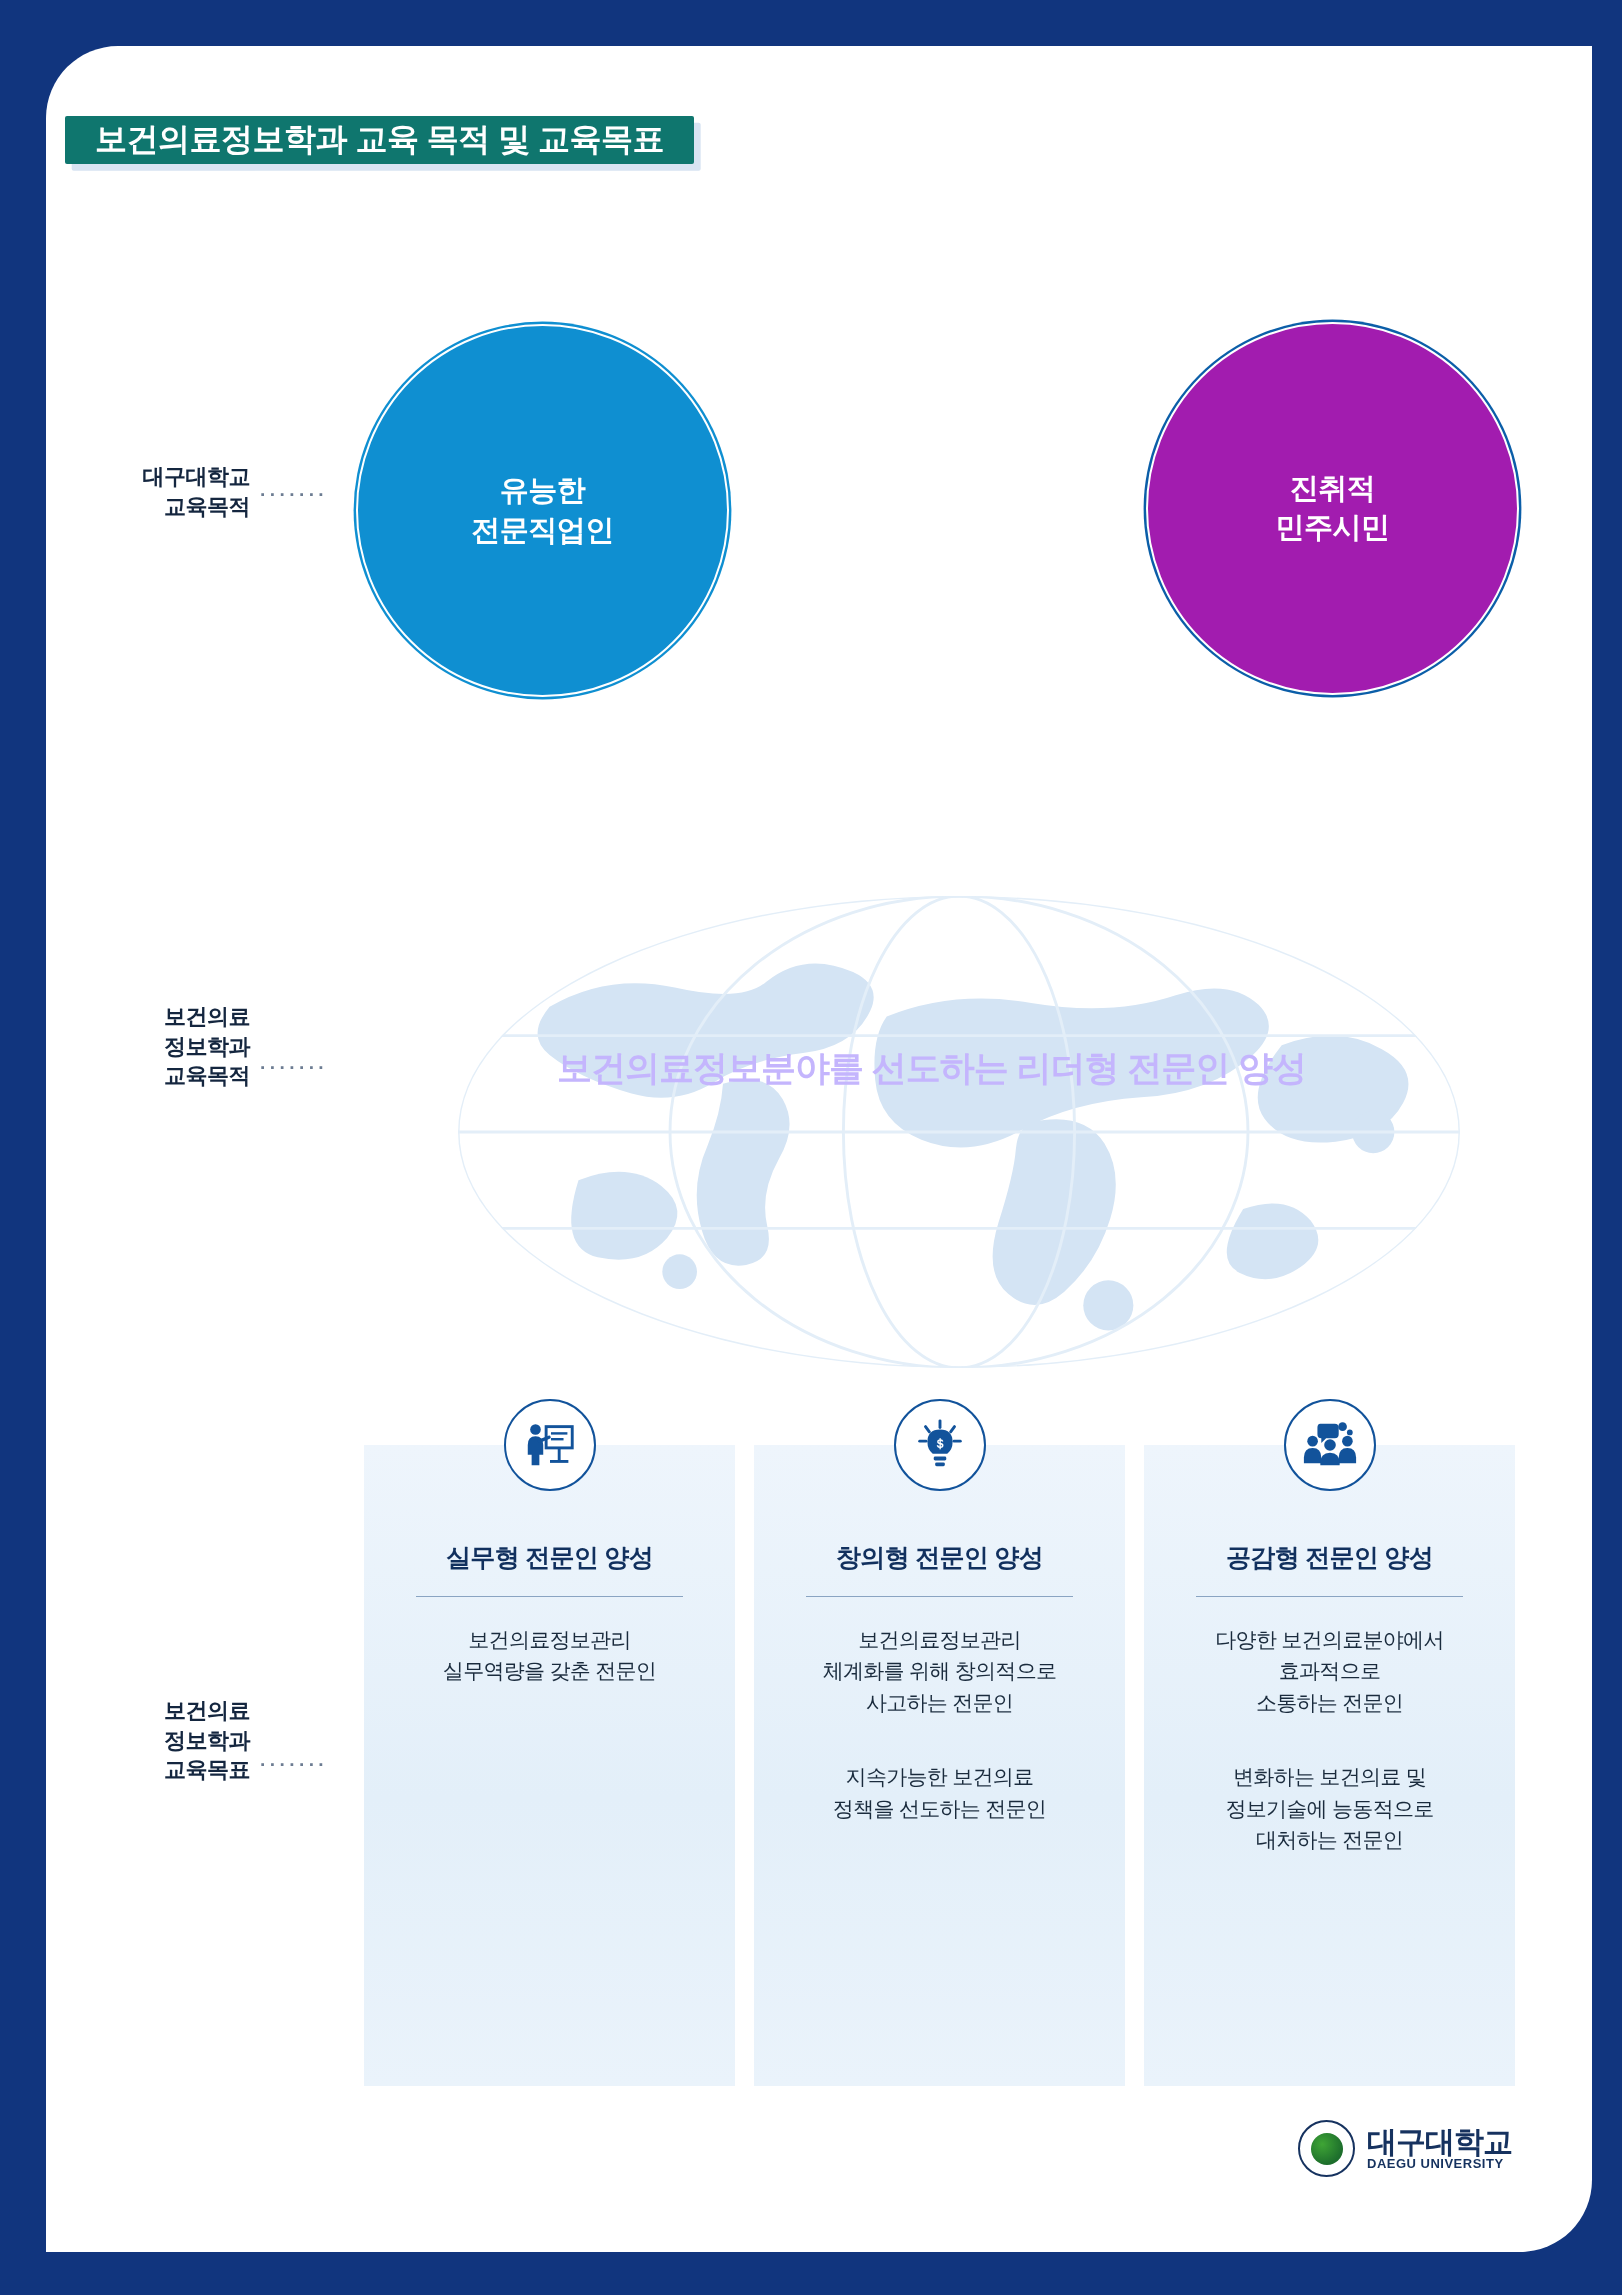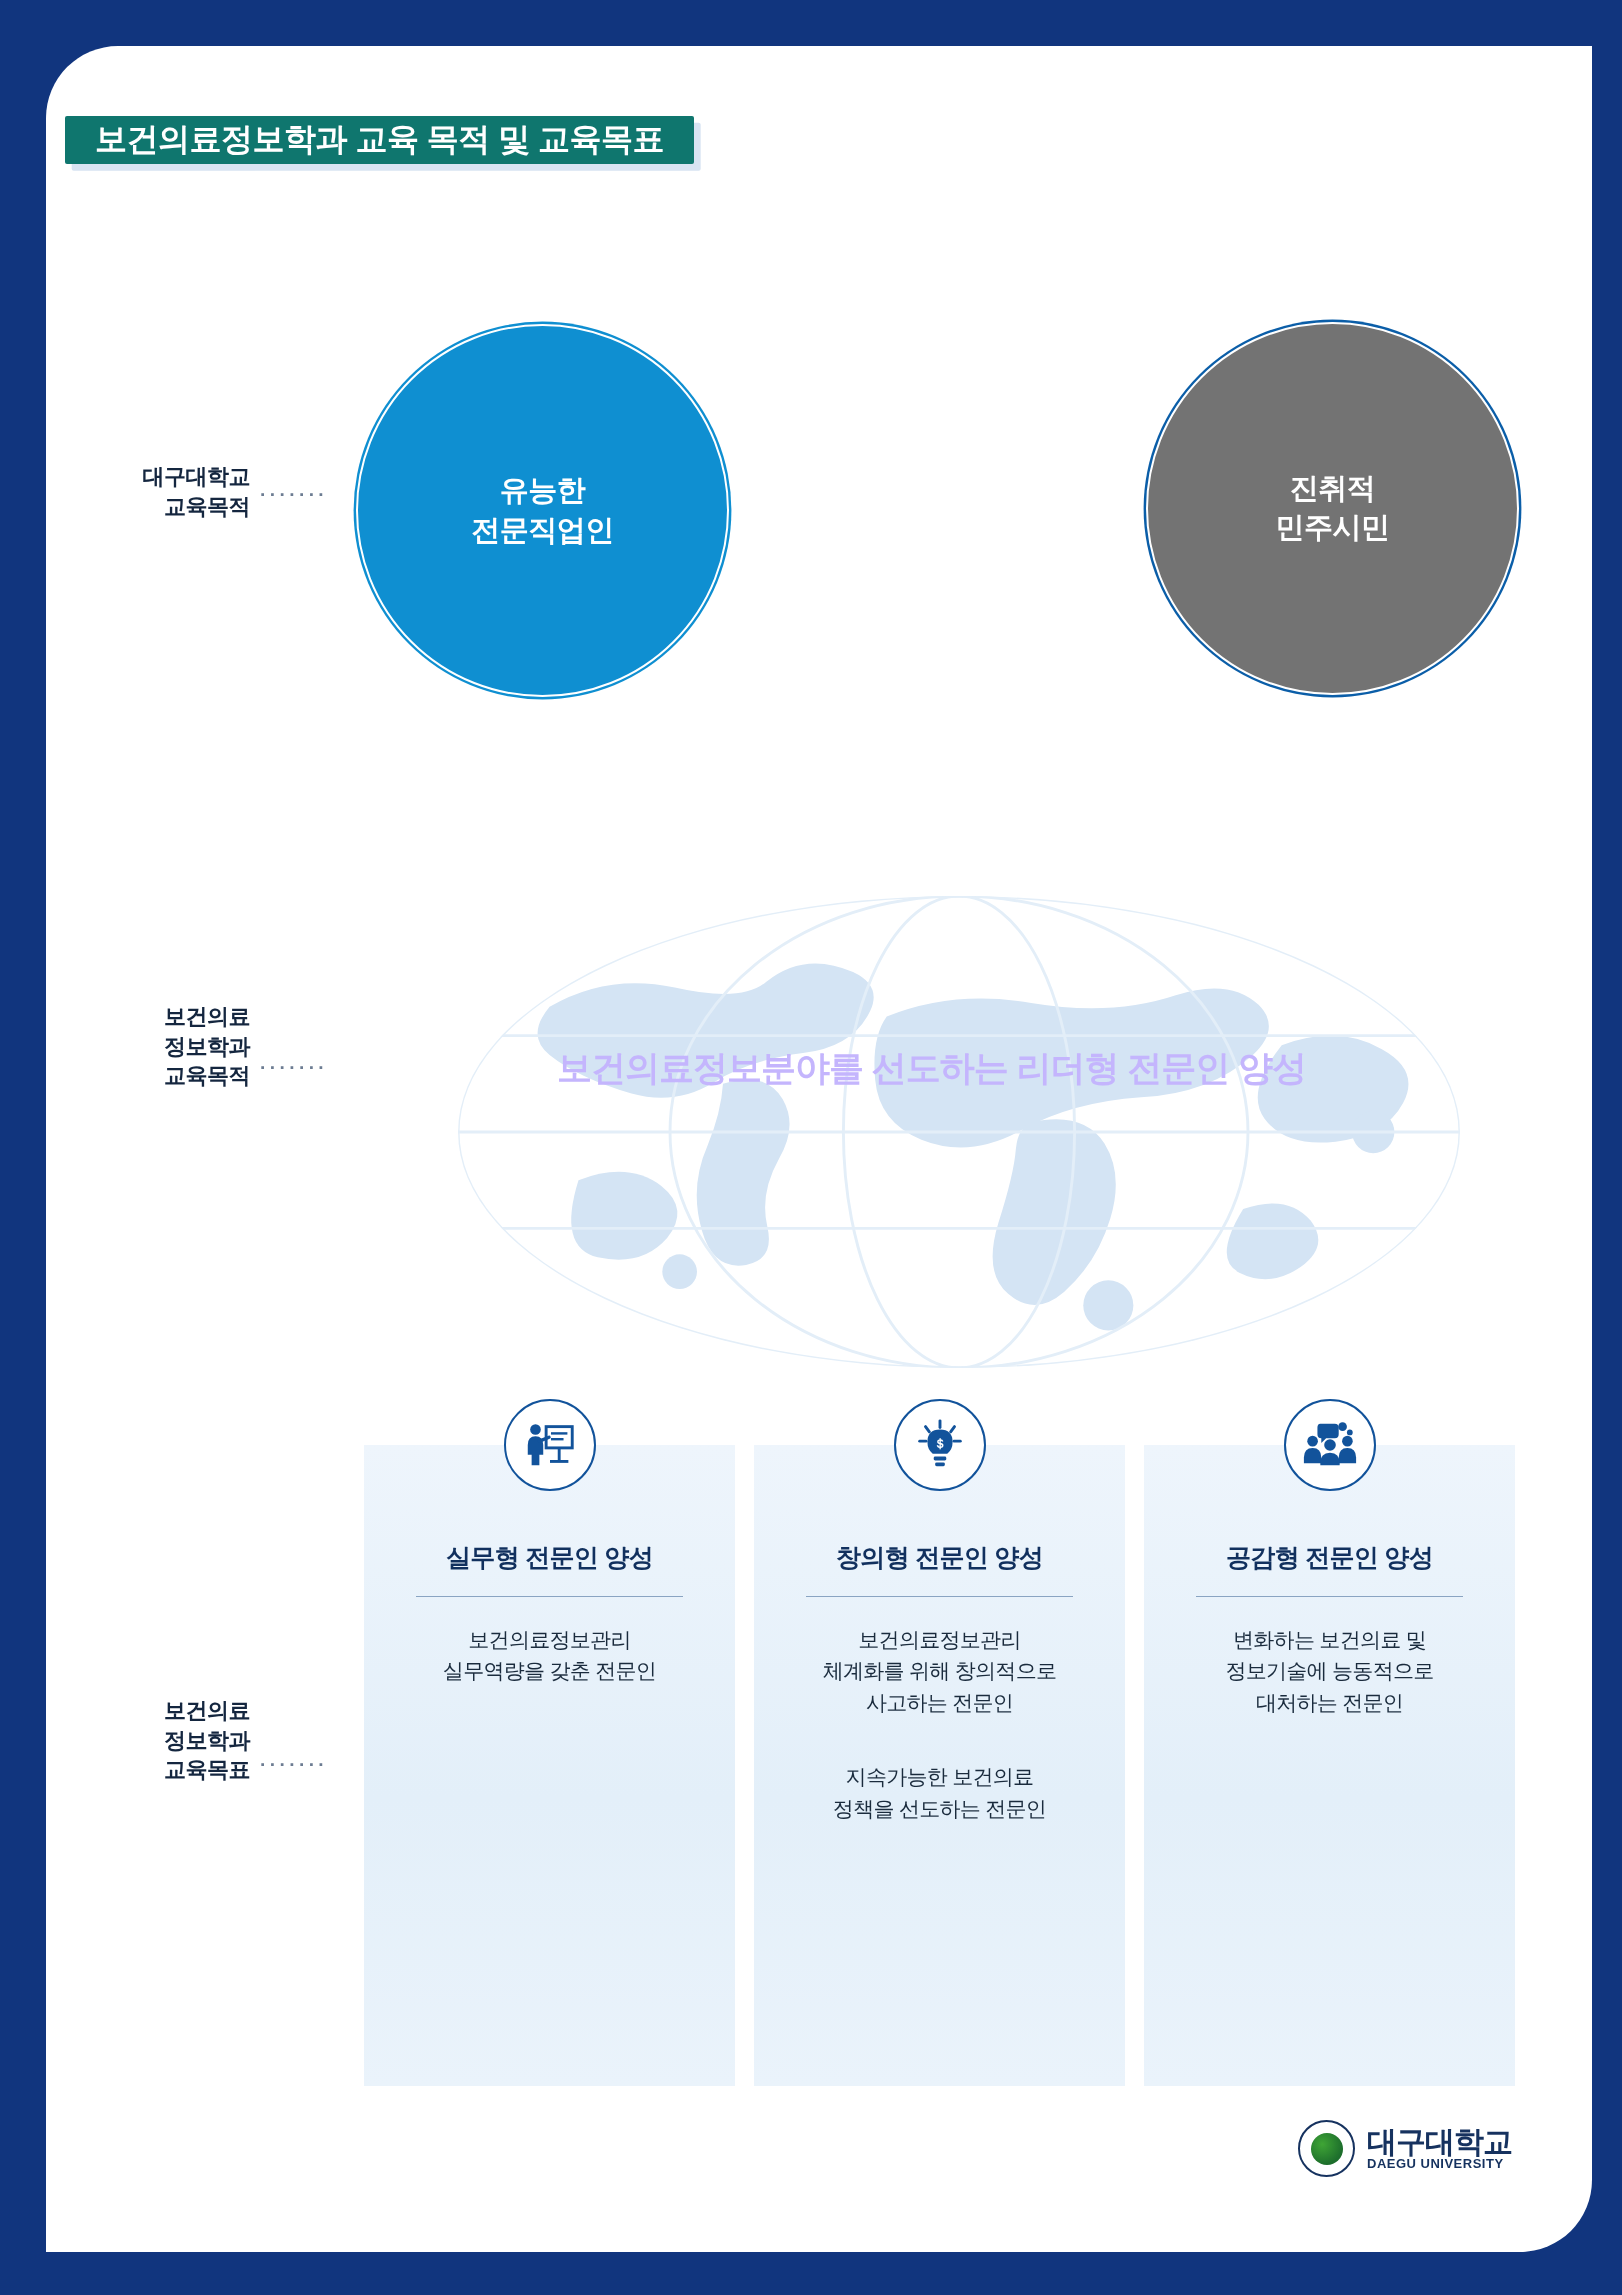--- a/index.html
+++ b/index.html
@@ -88,21 +88,21 @@
     color: #ffffff;
     font-size: 29px;
     font-weight: bold;
     line-height: 1.35;
     letter-spacing: -0.5px;
     box-sizing: border-box;
   }
   .circle .c-label { display: block; }
   #circle-0 { left: 0px;    top: 6px; background: #0f8fd1; border: 2.9px solid #ffffff; box-shadow: 0 0 0 2.4px #0f8fd1; }
   #circle-1 { left: 395px;  top: 3.9px; background: #79c2e8; border: 2.9px solid #ffffff; box-shadow: 0 0 0 2.4px #79c2e8; }
-  #circle-2 { left: 790px; top: 3.9px; background: #737373; border: 2.9px solid #ffffff; box-shadow: 0 0 0 2.4px #0b5ea8; }
+  #circle-2 { left: 790px; top: 3.9px; background: #a21caf; border: 2.9px solid #ffffff; box-shadow: 0 0 0 2.4px #0b5ea8; }
 
   
   #globe-wrap {
     position: absolute;
     left: 434px;
     top: 891px;
     width: 1050px;
     height: 482px;
     overflow: hidden;
   }
@@ -334,20 +334,23 @@
           <path d="M96 66 q18 0 18 20 v12 h-36 v-12 q0 -20 18 -20z" fill="#12539b"></path>
           <circle cx="60" cy="60" r="12" fill="#12539b"></circle>
           <path d="M60 76 q20 0 20 22 v4 h-40 v-4 q0 -22 20 -22z" fill="#12539b"></path>
           <path d="M40 16 h30 q8 0 8 8 v14 q0 8 -8 8 h-18 l-10 10 v-10 q-8 0 -8 -8 v-14 q0 -8 6 -8z" fill="#12539b"></path>
           <circle cx="86" cy="22" r="9" fill="#12539b"></circle>
           <circle cx="101" cy="34" r="6" fill="#12539b"></circle>
         </svg>
       </div>
       <div class="card-title">공감형 전문인 양성</div>
       <div class="card-rule"></div>
+      <div class="card-body" style="white-space:pre-line">다양한 보건의료분야에서
+효과적으로
+소통하는 전문인</div>
       <div class="card-body" style="white-space:pre-line">변화하는 보건의료 및
 정보기술에 능동적으로
 대처하는 전문인</div>
     </div>
   </div>
 
   <div id="footer-logo">
     <div id="seal">
       <div id="seal-inner"></div>
     </div>

